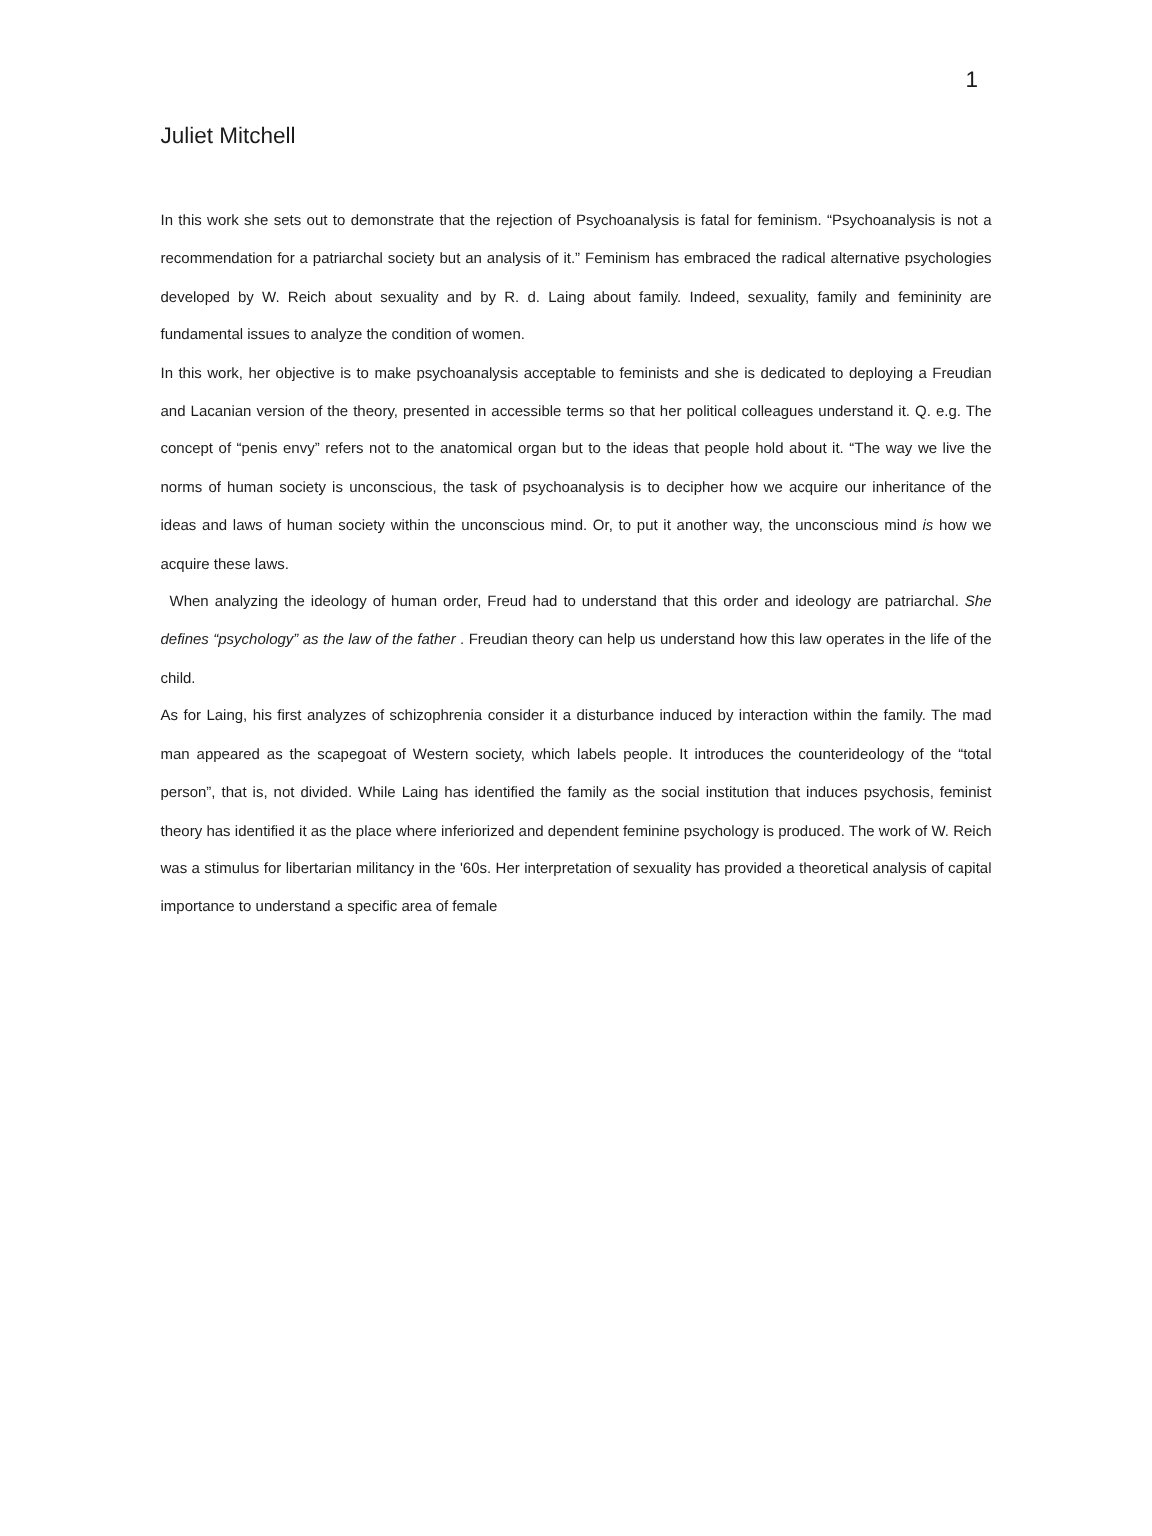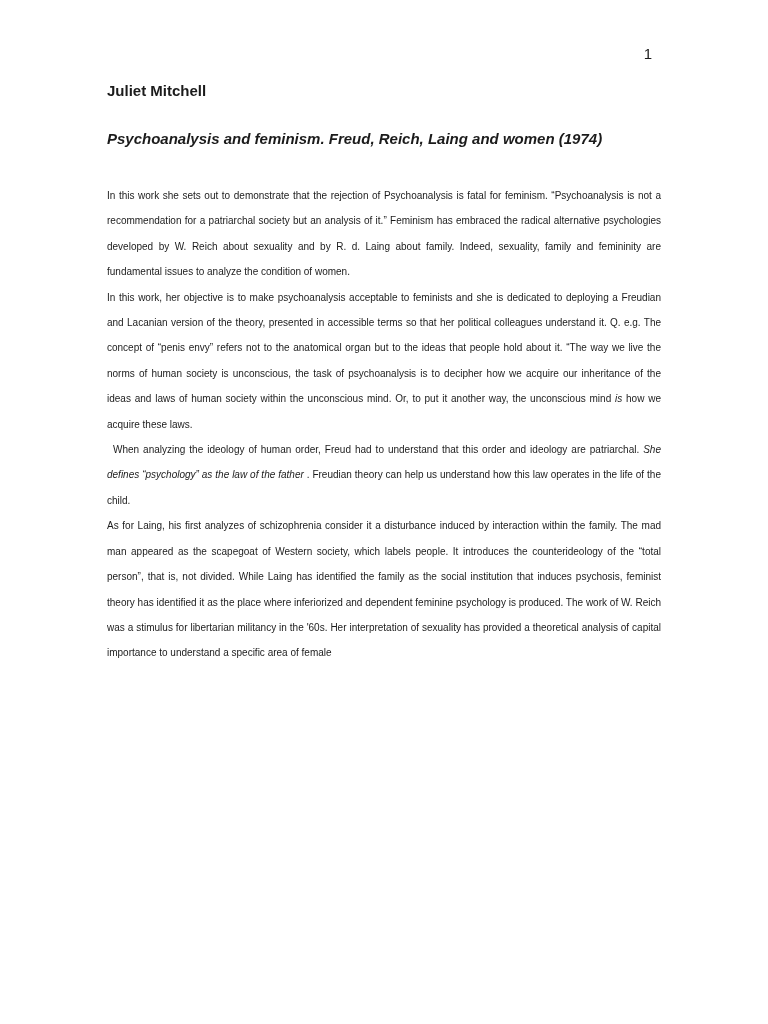--- a/index.html
+++ b/index.html
@@ -31,21 +31,20 @@
     font-size: 15px;
     line-height: 25px;
     text-align: right;
     padding-right: 9px;
   }
   .author {
     margin-top: 12px;
     font-size: 15px;
     line-height: 25px;
     text-align: left;
-    font-weight: bold;
   }
   .doc-title {
     margin-top: 23px;
     font-size: 15px;
     line-height: 25px;
     font-weight: bold;
     font-style: italic;
     text-align: left;
   }
   .body-text {
@@ -67,21 +66,20 @@
 </head>
 <body>
 
 <div class="page">
   <div class="content">
 
     <div class="pagenum">1</div>
 
     <div class="author">Juliet Mitchell</div>
 
-    <div class="doc-title">Psychoanalysis and feminism. Freud, Reich, Laing and women (1974)</div>
 
     <div class="body-text">
 
       <p><span>In this work she sets out to demonstrate that the rejection of Psychoanalysis is fatal for feminism. “Psychoanalysis is not a recommendation for a patriarchal society but an analysis of it.” Feminism has embraced the radical alternative psychologies developed by W. Reich about sexuality and by R. d. Laing about family. Indeed, sexuality, family and femininity are fundamental issues to analyze the condition of women.</span></p>
 
 
       <p><span>In this work, her objective is to make psychoanalysis acceptable to feminists and she is dedicated to deploying a Freudian and Lacanian version of the theory, presented in accessible terms so that her political colleagues understand it. Q. e.g. The concept of “penis envy” refers not to the anatomical organ but to the ideas that people hold about it. “The way we live the norms of human society is unconscious, the task of psychoanalysis is to decipher how we acquire our inheritance of the ideas and laws of human society within the unconscious mind. Or, to put it another way, the unconscious mind </span><em>is</em><span> how we acquire these laws.</span></p>
 
       <p class="indent-sm"><span>When analyzing the ideology of human order, Freud had to understand that this order and ideology are patriarchal. </span><em>She defines “psychology” as the law of the father</em><span> . Freudian theory can help us understand how this law operates in the life of the child.</span></p>
 

